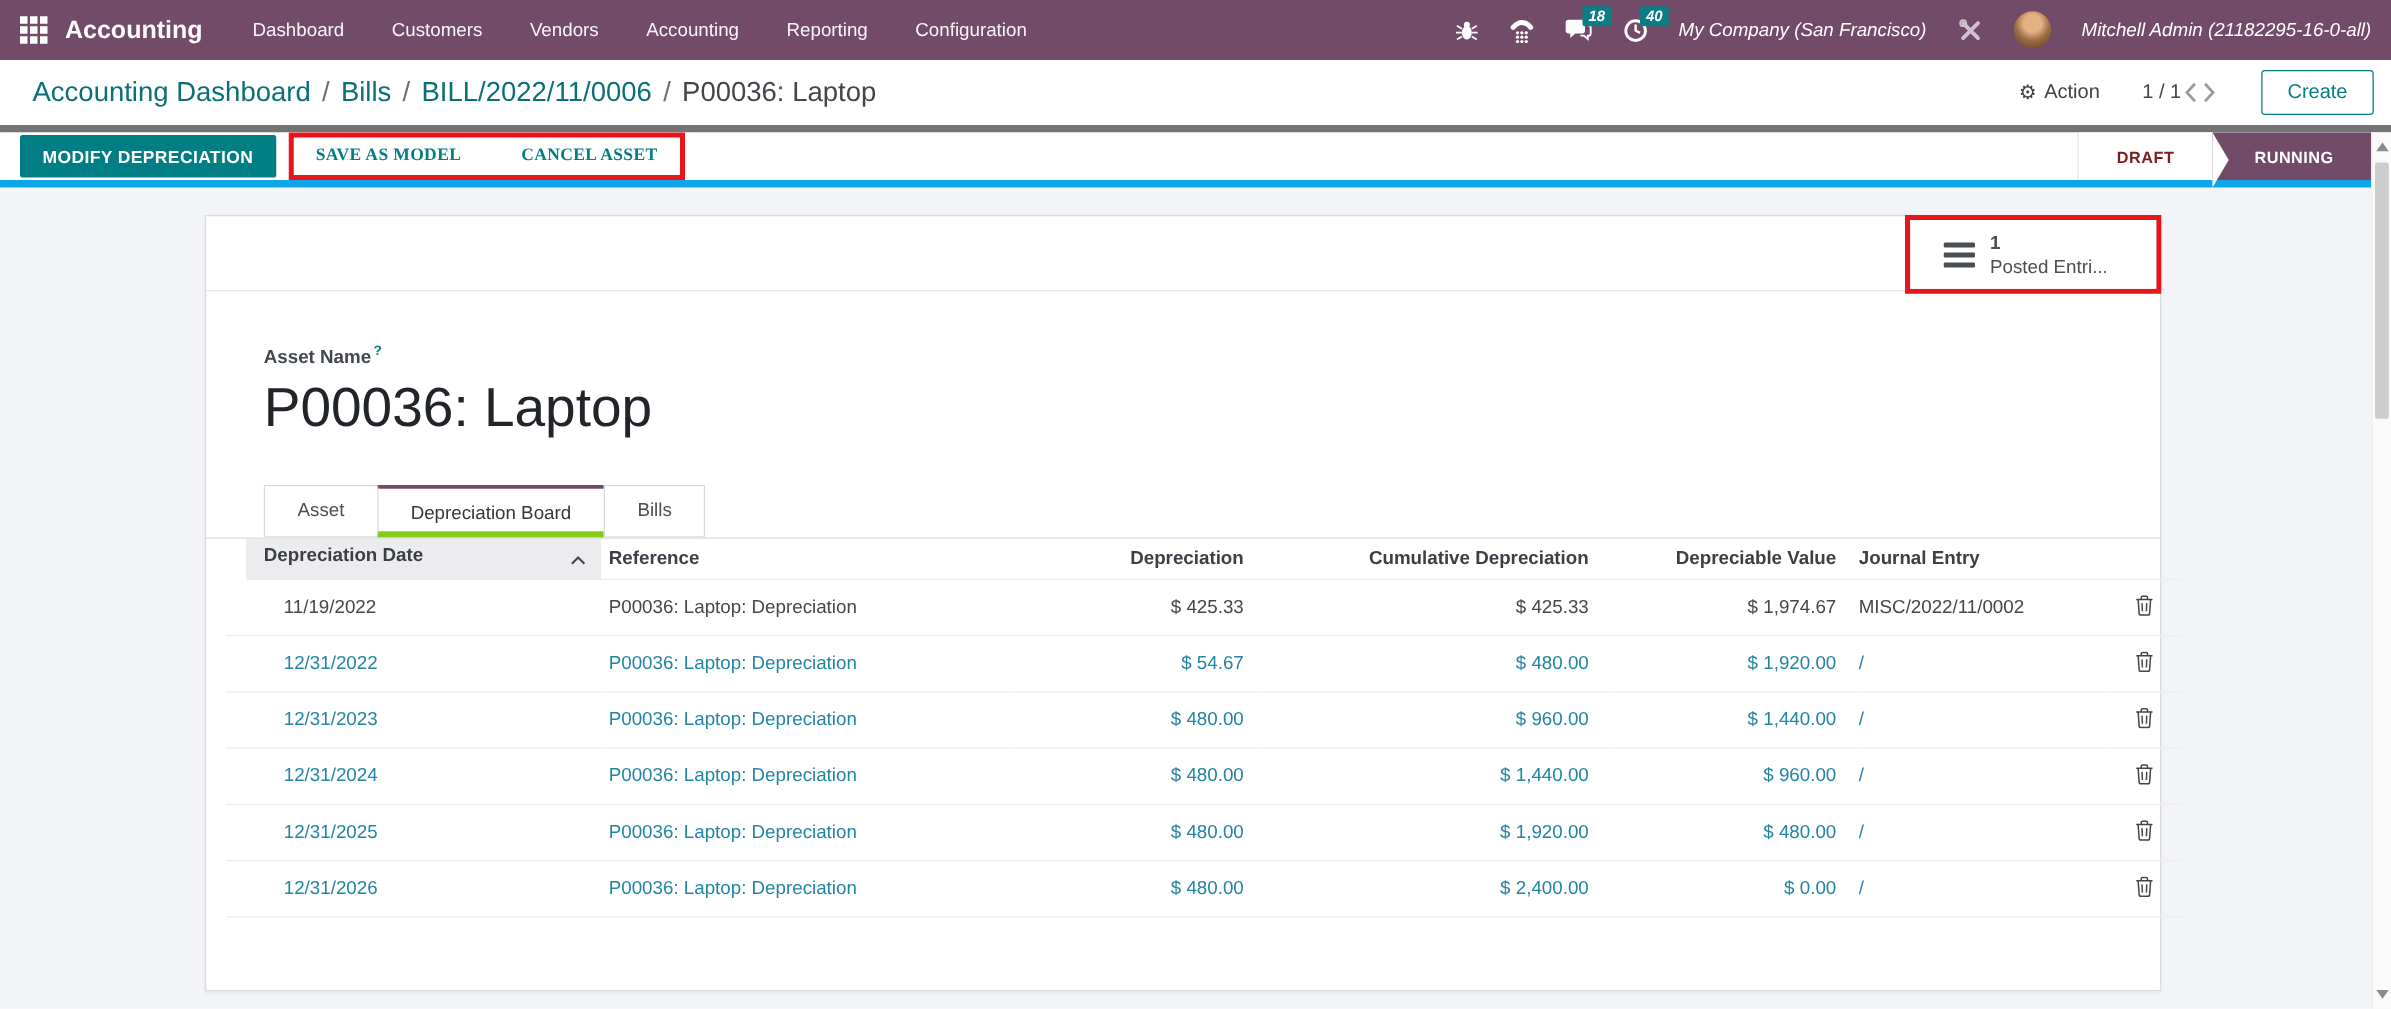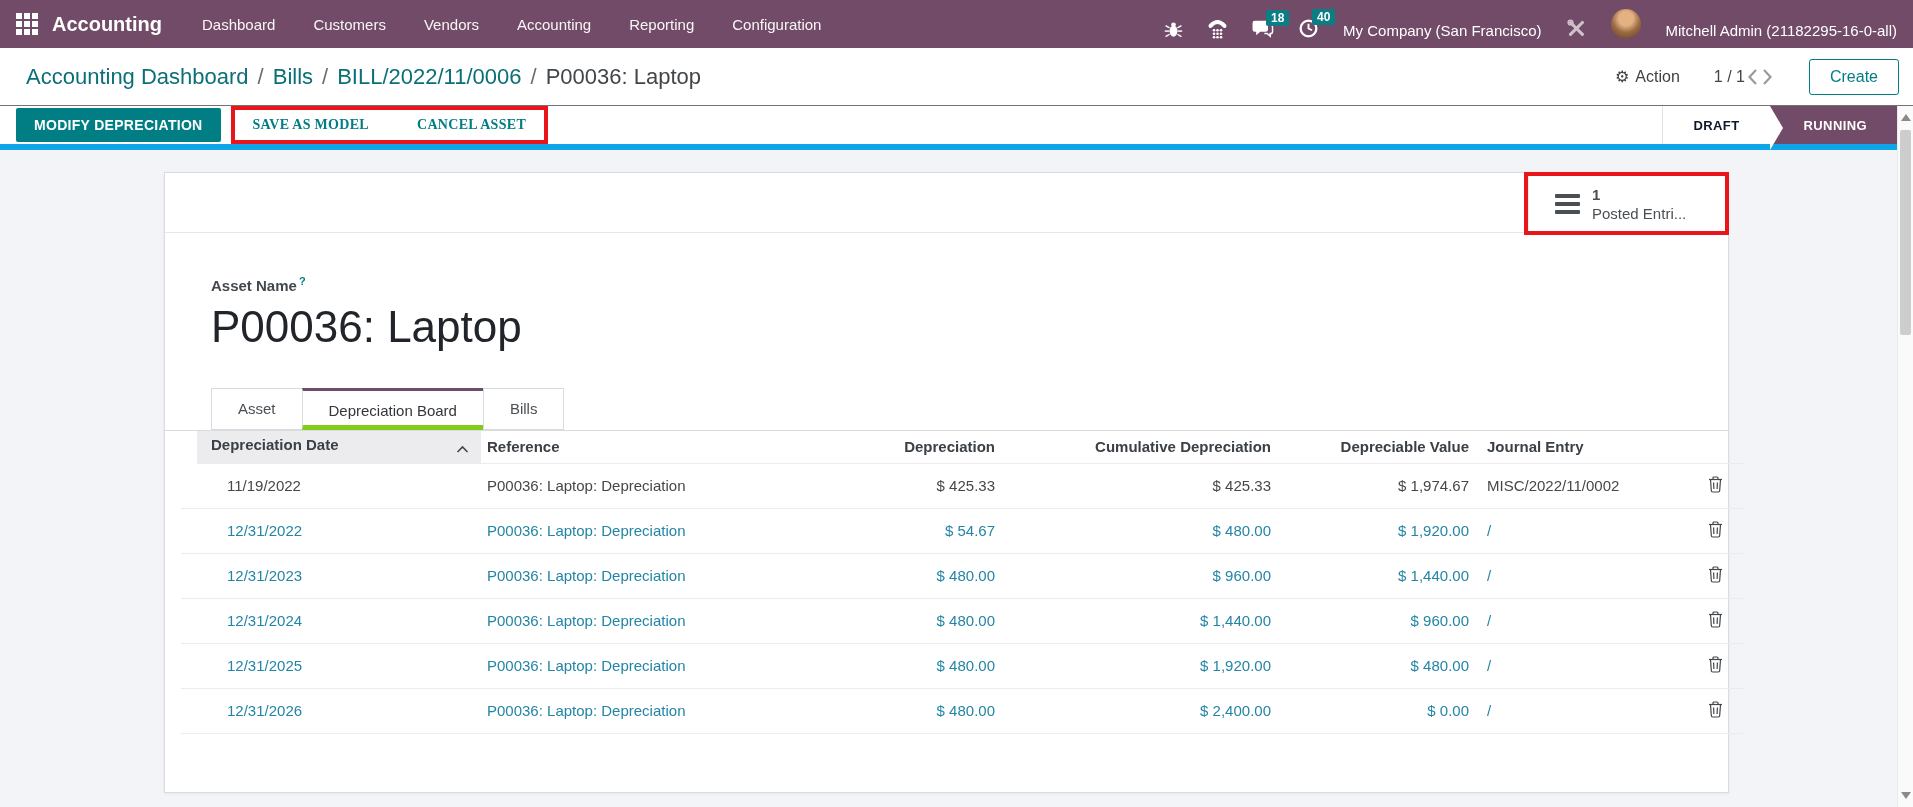--- a/index.html
+++ b/index.html
@@ -11,35 +11,35 @@
   
   .topbar {
     height:48px; background:var(--brand-purple,#714B67);
     display:flex; align-items:center; padding:0 16px; color:#fff;
   }
   .apps-grid { display:grid; grid-template-columns:repeat(3,6px); grid-gap:2px; margin-right:14px; cursor:pointer; }
   .apps-grid i { width:6px; height:6px; background:#fff; display:block; }
   .app-name { font-size:20px; font-weight:700; margin-right:40px; }
   .menu { display:flex; gap:38px; font-size:15px; }
   .menu .menu-item { cursor:pointer; opacity:.95; }
-  .systray { margin-left:auto; display:flex; align-items:flex-end; gap:24px; }
+  .systray { margin-left:auto; display:flex; align-items:center; gap:24px;font-style:italic; }
   .sys-ico { position:relative; display:flex; align-items:center; cursor:pointer; }
   .badge {
     position:absolute; top:-9px; left:14px; background:#0b7d85; color:#fff;
     font-size:12px; font-weight:700; padding:1px 5px; border-radius:2px; line-height:14px;
   }
   .company, .username { font-size:15px; white-space:nowrap; cursor:pointer; }
   .avatar {
     width:30px; height:30px; border-radius:50%;
     background:radial-gradient(circle at 50% 32%, #e4b183 0 28%, #9a6a43 55%, #5f3c28 100%);
     flex:none;
   }
   
   .crumb-row {
-    height:58px; background:#fff; border-bottom:1px solid #737373;
+    height:58px; background:#fff; border-bottom:6px solid #737373;
     display:flex; align-items:center; padding:0 14px 0 26px;
   }
   .breadcrumb { font-size:22px; display:flex; align-items:center; white-space:nowrap; }
   .breadcrumb a { color:#0b6f77; text-decoration:none; cursor:pointer; }
   .crumb-sep { color:#6d6d6d; padding:0 9px; }
   .crumb-current { color:#42464a; }
   .cp-right { margin-left:auto; display:flex; align-items:center; gap:34px; }
   .action-btn { display:flex; align-items:center; gap:6px; font-size:16px; cursor:pointer; color:#3e4246; }
   .gear-glyph { font-family:"DejaVu Sans", sans-serif; font-size:16px; line-height:1; }
   .pager { display:flex; align-items:center; font-size:16px; }
@@ -61,21 +61,21 @@
   .annot-buttons {
     margin-left:10px; height:38px; border:4px solid var(--annotation-red,#e8151b);
     display:flex; align-items:flex-start; gap:20px; padding:0 4px; background:#fff;font-family:Liberation Serif, serif;
   }
   .btn-flat {
     background:none; border:none; color:var(--accent-teal,#017e84); font-family:inherit;
     font-size:14px; font-weight:700; letter-spacing:.3px; padding:0 14px; cursor:pointer; height:30px;
   }
   .statusbar { margin-left:auto; height:100%; display:flex; align-items:stretch; border-left:1px solid #e3e3e5; margin-right:16px; }
   .state { display:flex; align-items:center; font-size:13px; font-weight:700; letter-spacing:.4px; cursor:pointer; }
-  .state-draft { color:#0f172a; padding:0 30px; background:#fff; }
+  .state-draft { color:#7f1d1d; padding:0 30px; background:#fff; }
   .state-running { background:var(--brand-purple,#714B67); color:#fff; padding:0 30px 0 34px; position:relative; }
   .state-running::before {
     content:""; position:absolute; left:0; top:0;
     border-left:13px solid #fff; border-top:22px solid transparent; border-bottom:22px solid transparent;
   }
   
   .content { position:relative; height:657px; }
   .card {
     position:absolute; left:164px; top:22px; width:1565px; height:621px;
     background:#fff; border:1px solid #d9dbe0; box-shadow:0 1px 3px rgba(0,0,0,.06);

